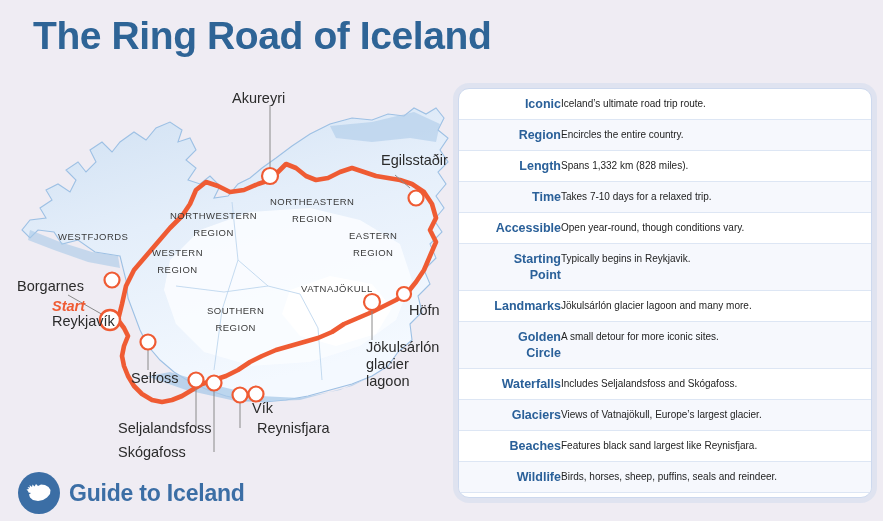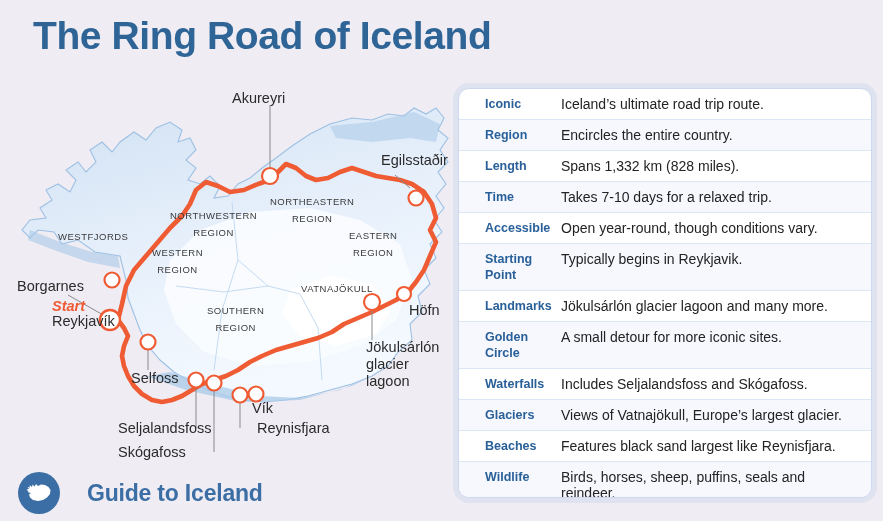--- a/index.html
+++ b/index.html
@@ -73,21 +73,21 @@
     white-space: pre-line;
   }
 
   
   #logo {
     position: absolute;
     left: 18px;
     top: 472px;
     display: flex;
     align-items: center;
-    gap: 27px;
+    gap: 9px;
   }
   #logo-mark {
     width: 42px;
     height: 42px;
     border-radius: 50%;
     background: #3b6ea5;
     display: flex;
     align-items: center;
     justify-content: center;
     flex: none;
@@ -124,25 +124,26 @@
   .info-row:last-child { border-bottom: none; }
   .info-key {
     flex: none;
     width: 102px;
     padding-left: 26px;
     box-sizing: border-box;
     font-size: 12.5px;
     font-weight: bold;
     color: #2a6099;
     line-height: 16px;
+    text-align: right;
   }
   .info-val {
     flex: 1;
     padding-right: 10px;
-    font-size: 14px;
+    font-size: 10px;
     color: #232323;
     line-height: 16px;
   }
 </style>
 </head>
 <body>
 
 <div id="page">
 
   <div id="title">The Ring Road of Iceland</div>

